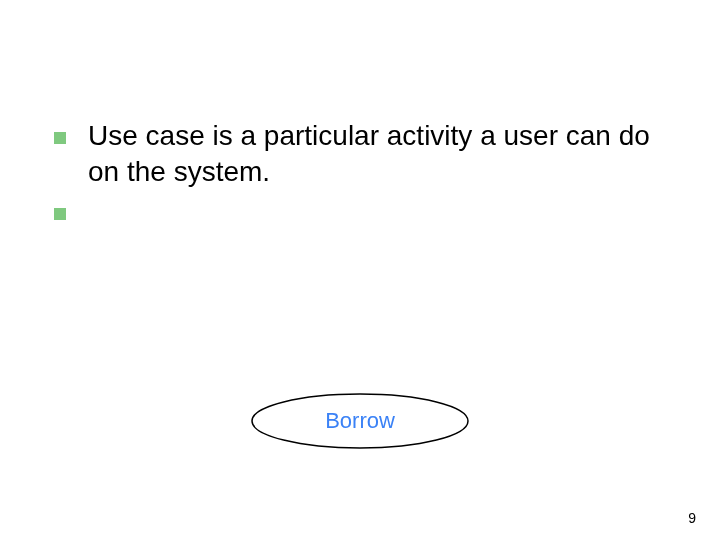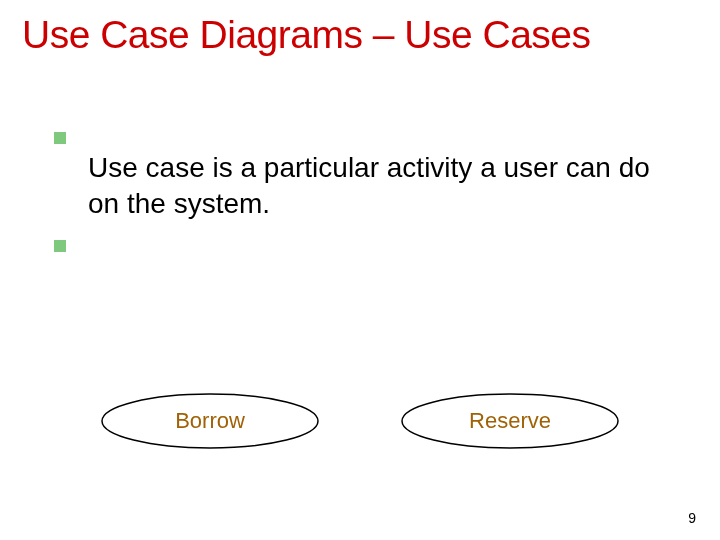--- a/index.html
+++ b/index.html
@@ -46,21 +46,20 @@
     background: #7fc97f;
     flex: 0 0 12px;
     margin-top: 14px;
     margin-right: 22px;
   }
   .bullet-text {
     font-size: 28px;
     color: #000000;
     line-height: 1.28;
     font-family: Verdana, Geneva, sans-serif;
-    margin-top: 32px;
   }
   .ellipse-row {
     position: absolute;
     top: 392px;
     left: 60px;
     right: 60px;
     display: flex;
     justify-content: space-around;
   }
   .ellipse {
@@ -74,38 +73,37 @@
   .ellipse svg {
     position: absolute;
     top: 0;
     left: 0;
     width: 100%;
     height: 100%;
   }
   .ellipse-label {
     position: relative;
     font-size: 22px;
-    color: #a16207;
+    color: #3b82f6;
     font-family: Verdana, Geneva, sans-serif;
   }
   .page-number {
     position: absolute;
     bottom: 14px;
     right: 24px;
     font-size: 14px;
     color: #000000;
     font-family: Verdana, Geneva, sans-serif;
   }
 </style>
 </head>
 <body>
 
 <div class="slide">
 
-  <div class="title">Use Case Diagrams – Use Cases</div>
 
   <div class="body-list">
 
     <div class="bullet-row">
       <div class="bullet"></div>
       <div class="bullet-text">Use case is a particular activity a user can do on the system.</div>
     </div>
 
     <div class="bullet-row">
       <div class="bullet"></div>
@@ -116,24 +114,18 @@
 
   <div class="ellipse-row">
 
     <div class="ellipse">
       <svg viewBox="0 0 220 58">
         <ellipse cx="110" cy="29" rx="108" ry="27" fill="none" stroke="#000000" stroke-width="1.5"></ellipse>
       </svg>
       <span class="ellipse-label">Borrow</span>
     </div>
 
-    <div class="ellipse">
-      <svg viewBox="0 0 220 58">
-        <ellipse cx="110" cy="29" rx="108" ry="27" fill="none" stroke="#000000" stroke-width="1.5"></ellipse>
-      </svg>
-      <span class="ellipse-label">Reserve</span>
-    </div>
 
   </div>
 
   <div class="page-number">9</div>
 
 </div>
 
 </body></html>

